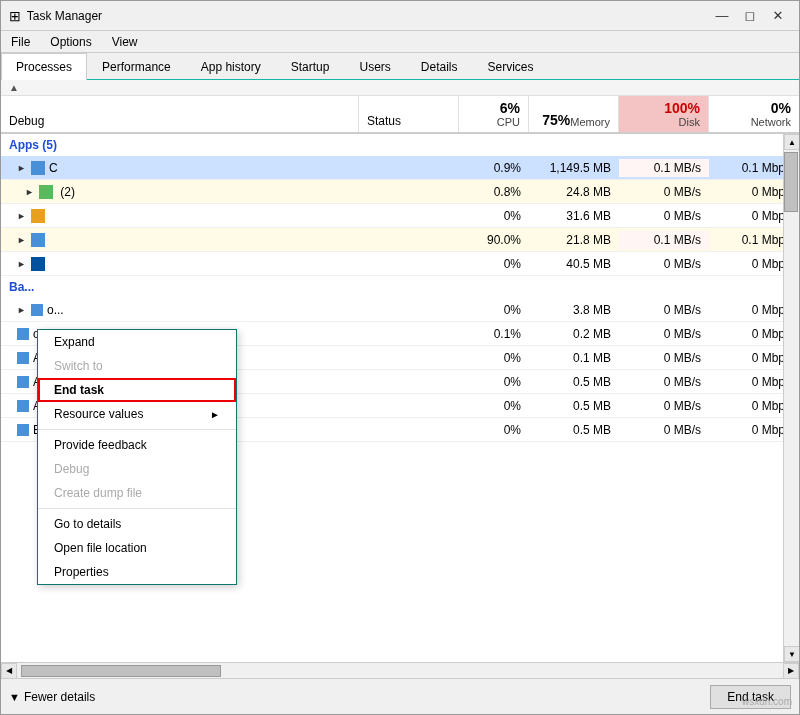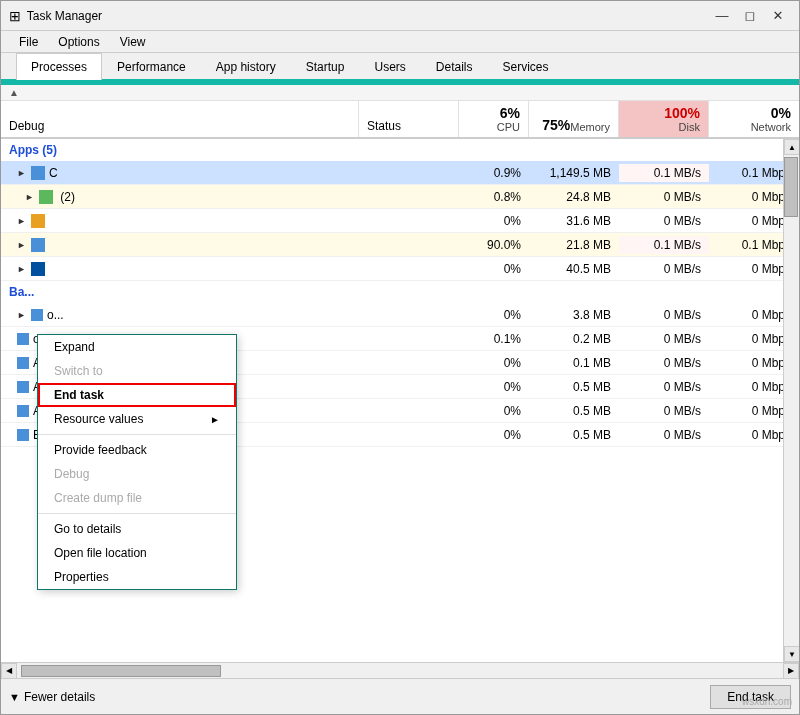--- a/index.html
+++ b/index.html
@@ -6,24 +6,24 @@
     body { font-family: 'Segoe UI', Arial, sans-serif; font-size: 12px; background: #f0f0f0; }
 
     .window { width: 800px; height: 715px; background: #f0f0f0; border: 1px solid #999; display: flex; flex-direction: column; }
 
     .title-bar { background: #f0f0f0; height: 30px; display: flex; align-items: center; padding: 0 8px; border-bottom: 1px solid #ccc; justify-content: space-between; }
     .title-bar-left { display: flex; align-items: center; gap: 6px; }
     .title-bar-title { font-size: 12px; color: #000; }
     .title-bar-controls { display: flex; gap: 2px; }
     .title-bar-btn { width: 26px; height: 20px; background: transparent; border: none; cursor: pointer; font-size: 13px; display: flex; align-items: center; justify-content: center; color: #333; }
 
-    .menu-bar { background: #f0f0f0; height: 22px; display: flex; align-items: center; padding: 0 12px; border-bottom: 1px solid #ccc; gap: 8px; }
+    .menu-bar { background: #f0f0f0; height: 22px; display: flex; align-items: center; padding: 0 4px; border-bottom: 1px solid #ccc; gap: 8px; }
     .menu-item { padding: 2px 6px; font-size: 12px; cursor: pointer; }
 
-    .tabs { display: flex; background: #f0f0f0; border-bottom: 6px solid #14b8a6; padding: 0 15px; }
+    .tabs { display: flex; background: #f0f0f0; border-bottom: 1px solid #14b8a6; padding: 0 0; }
     .tab { padding: 6px 14px; font-size: 12px; cursor: pointer; border: 1px solid transparent; border-bottom: none; margin-bottom: -1px; }
     .tab.active { background: white; border-color: #ccc; border-bottom-color: white; }
 
     .content { flex: 1; display: flex; flex-direction: column; background: white; overflow: hidden; position: relative; }
 
     .sort-row { display: flex; align-items: center; padding: 2px 8px; border-bottom: 1px solid #e0e0e0; background: #f5f5f5; }
     .sort-arrow { font-size: 10px; color: #555; cursor: pointer; }
 
     .column-header { display: flex; align-items: stretch; border-bottom: 2px solid #ccc; background: white; min-height: 36px; }
     .col-name { flex: 1; padding: 4px 8px; font-size: 12px; font-weight: normal; border-right: 1px solid #e0e0e0; display: flex; align-items: flex-end; }

